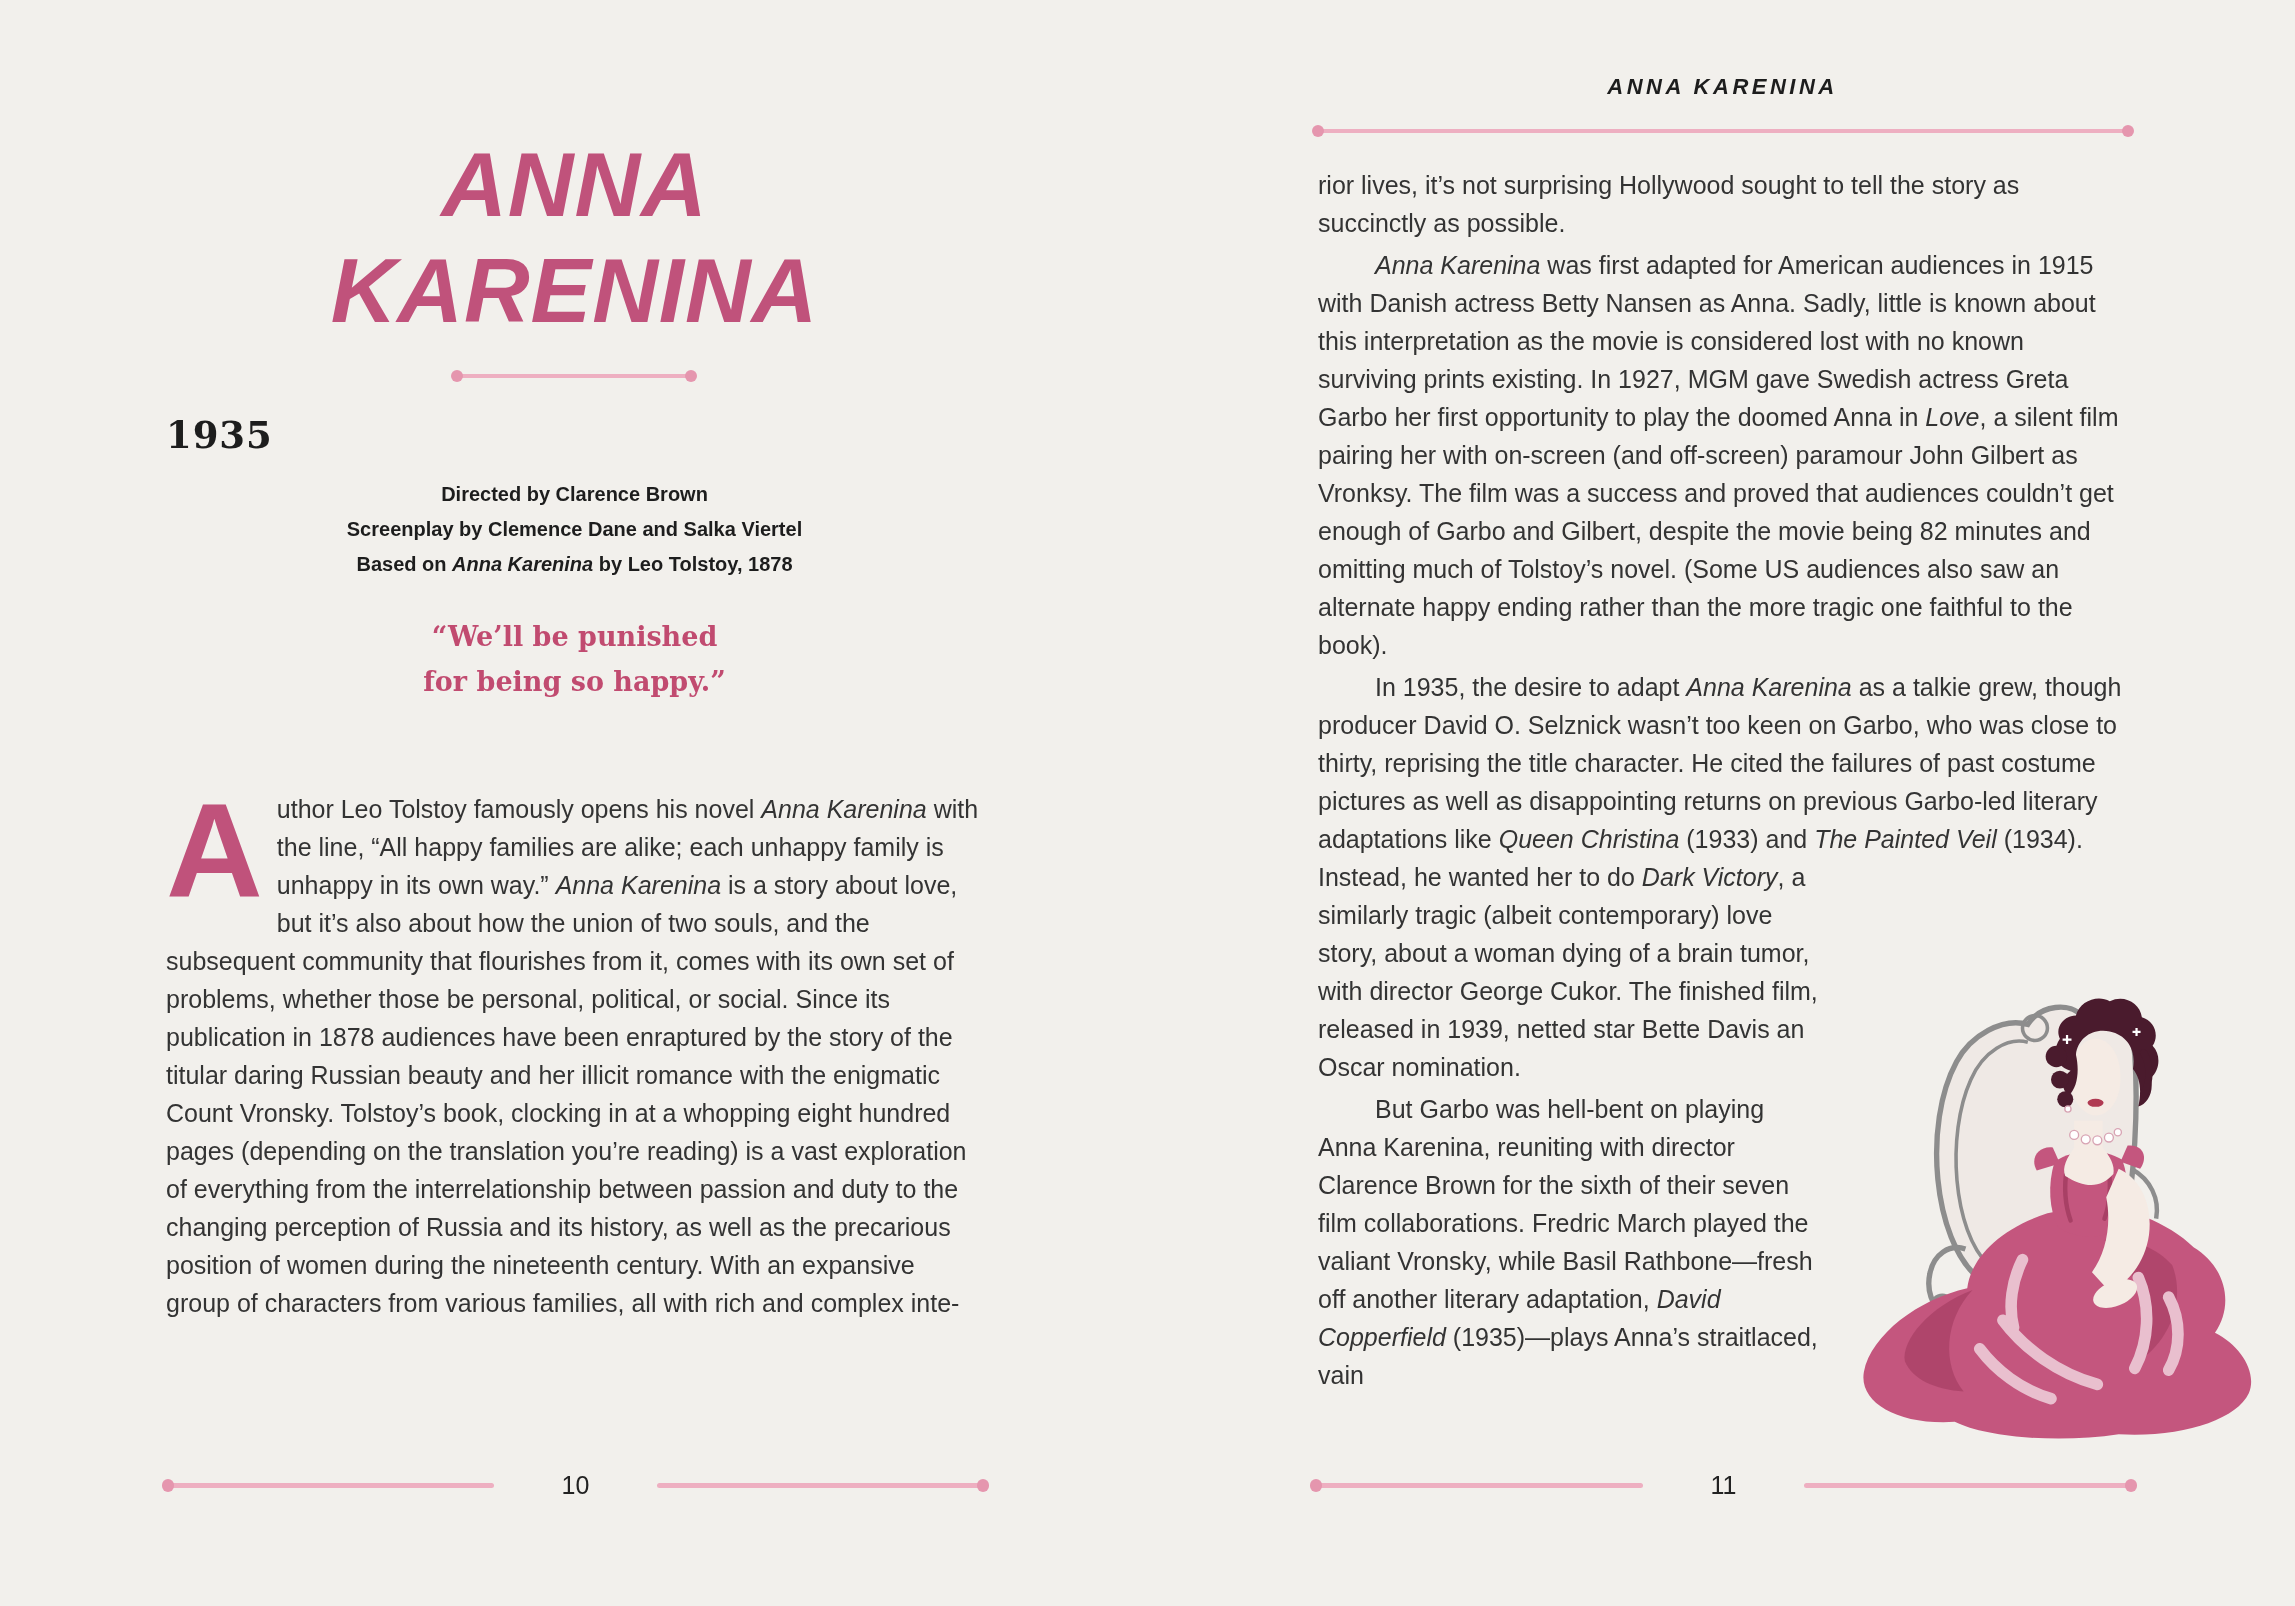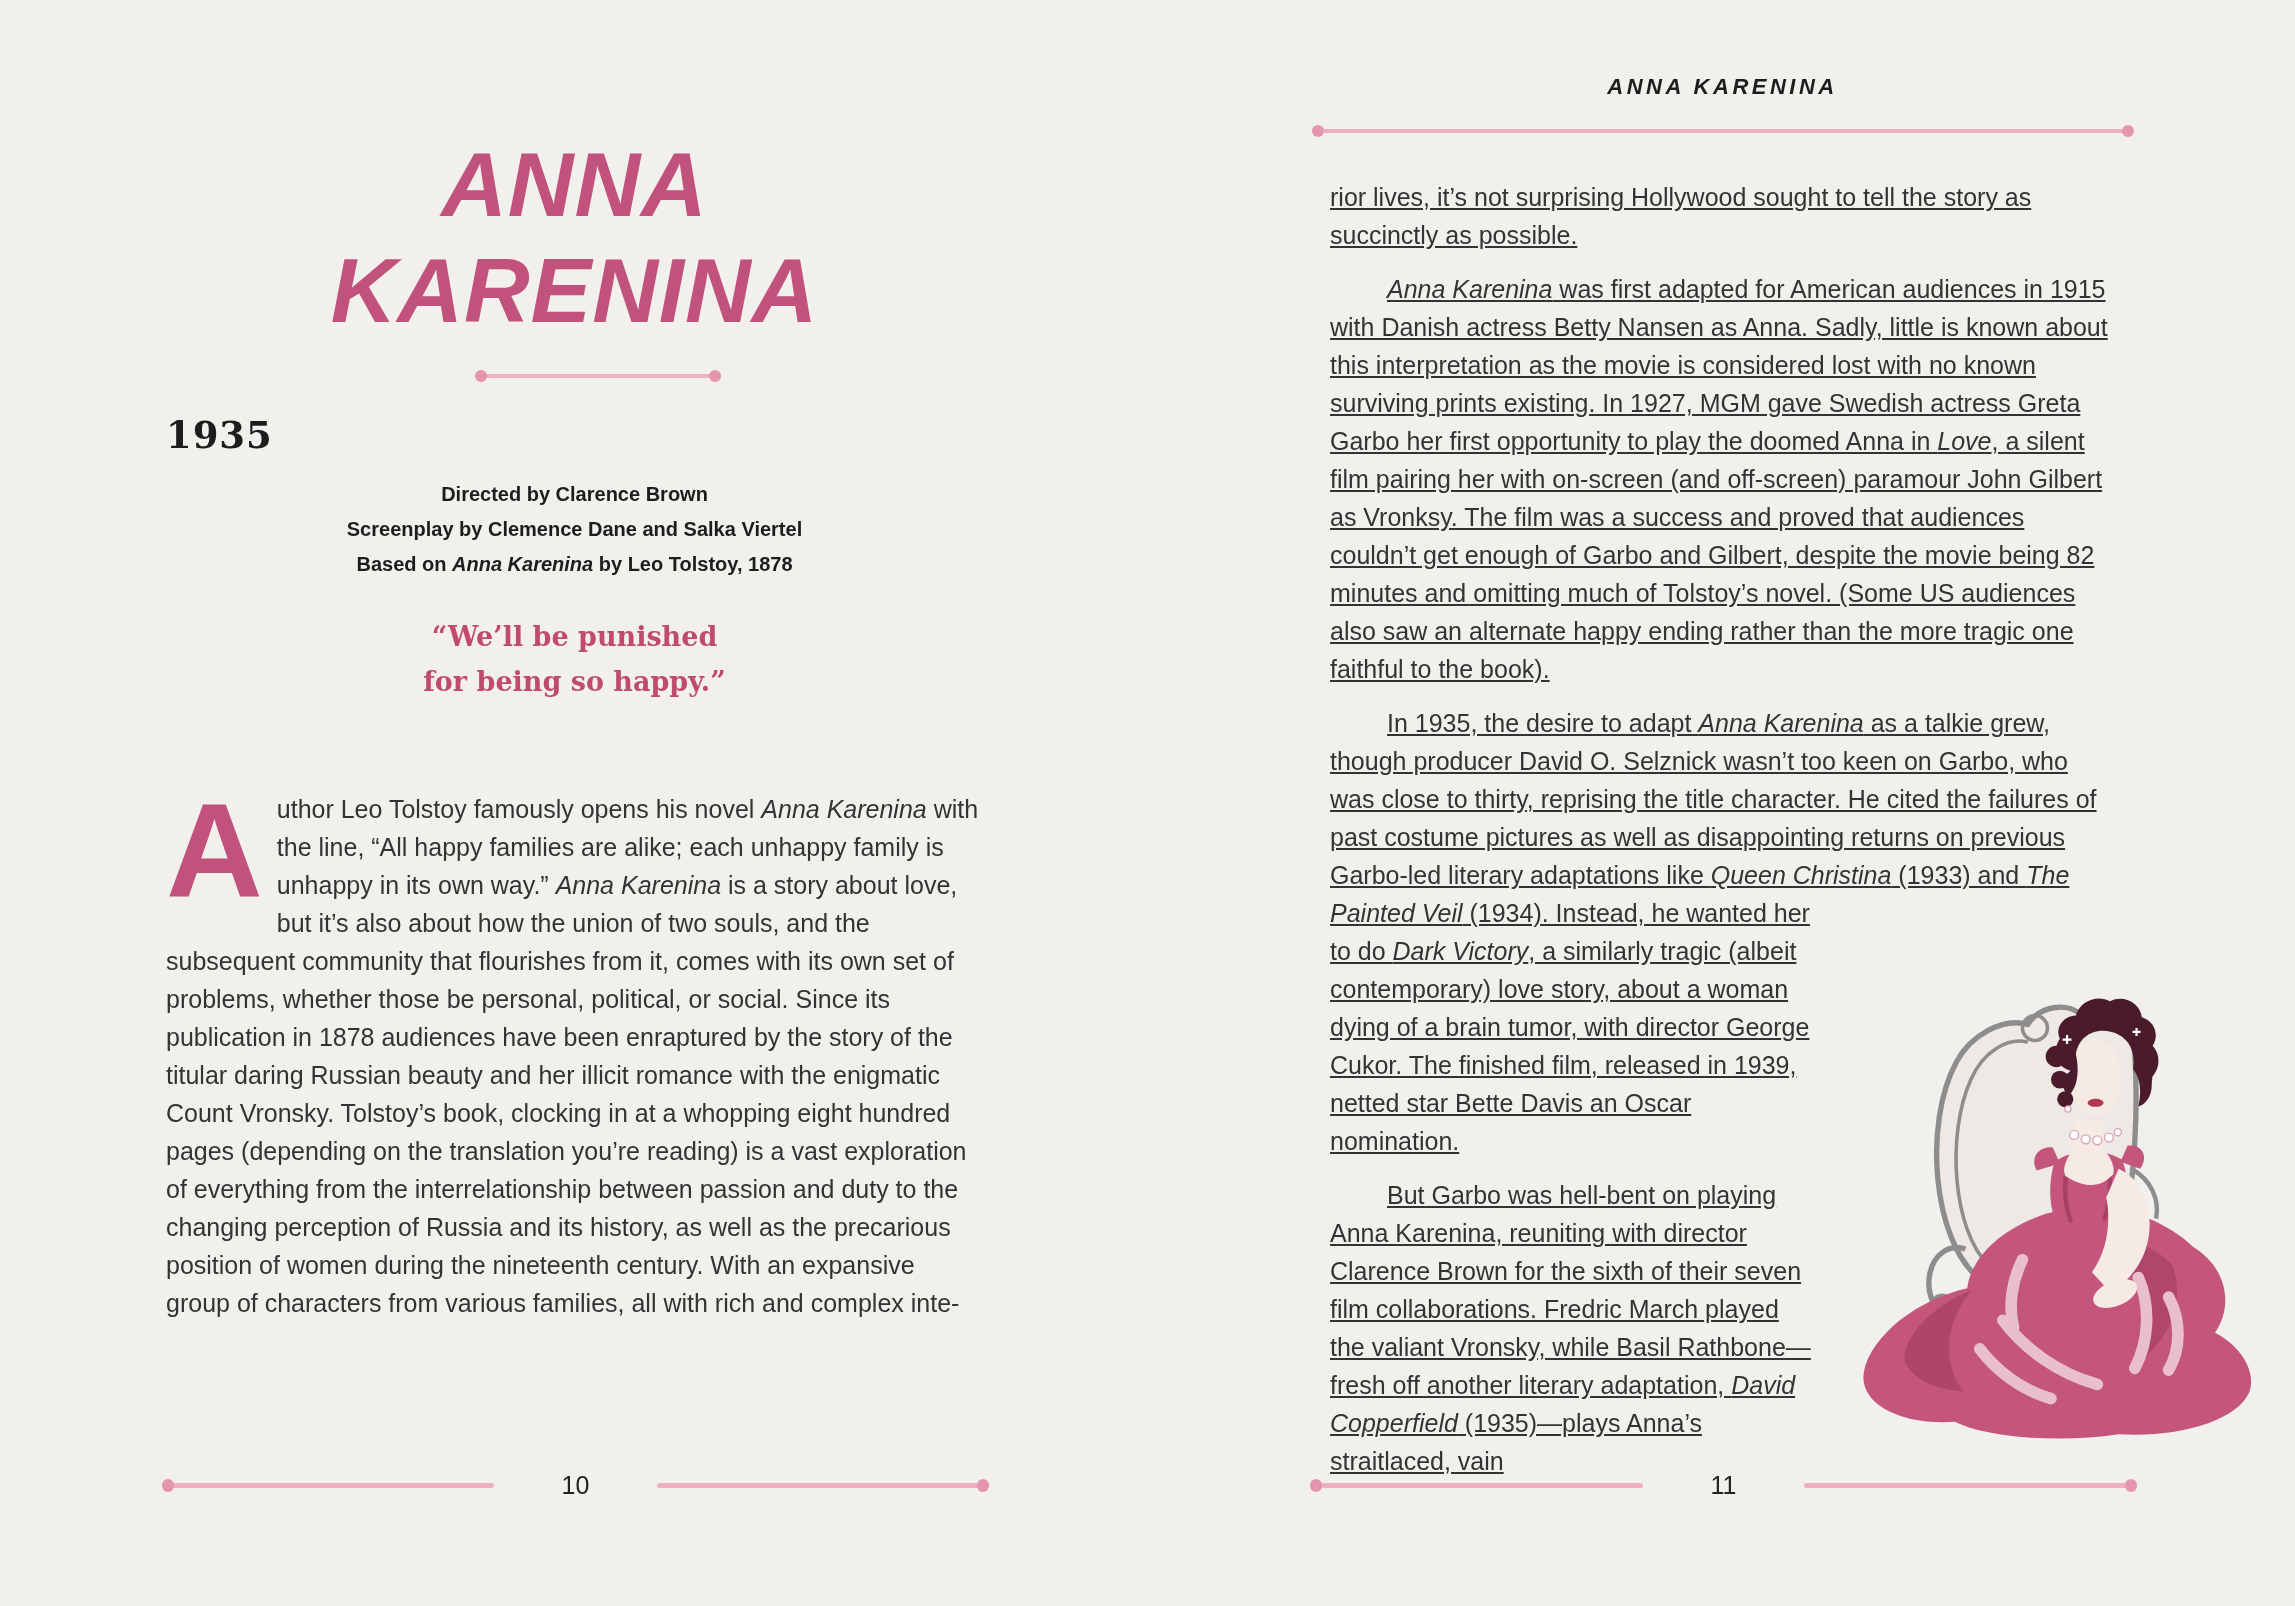--- a/index.html
+++ b/index.html
@@ -7,21 +7,21 @@
     --text:#333333; --heading-text:#1d1d1d; --background:#f2f0ec;
     --dress-pink:#c4567e; --dress-dark:#a84065; --dress-light:#e9bfce;
     --hair-maroon:#4a1b2d; --chair-grey:#8d8d8d; --skin:#f5ebe4;
   }
   html,body{margin:0;padding:0;}
   body{
     width:2295px;height:1607px;position:relative;background:var(--background);
     font-family:"Liberation Sans",sans-serif;color:var(--text);overflow:hidden;
   }
   .page{position:absolute;top:0;height:1607px;width:1148px;}
-  #page-left{left:0;padding-left:24px;} #page-right{left:1148px;}
+  #page-left{left:0;} #page-right{left:1148px;}
   .abs{position:absolute;}
 
   
   .title{
     left:166px;top:132px;width:817px;text-align:center;
     font-style:italic;font-weight:bold;font-size:91px;line-height:106px;
     color:var(--accent-pink);letter-spacing:0.9px;
   }
   .rule{height:4.4px;background:var(--rule-pink);border-radius:2.6px;position:relative;}
   .rule .dot{position:absolute;width:12.4px;height:12.4px;border-radius:50%;background:var(--dot-pink);top:-4px;}
@@ -50,21 +50,21 @@
   .footer .rule{flex:1;}
   .page-number{font-size:25px;color:#222;}
 
   
   .running-header{
     left:166px;top:74px;width:817px;text-align:center;
     font-style:italic;font-weight:bold;font-size:22px;letter-spacing:3.5px;color:var(--heading-text);
   }
   .header-rule{left:168px;top:129px;width:814px;}
   .body-right{left:166px;top:162px;width:819px;}
-  .body-right p{margin:16px;text-decoration:underline;}
+  .body-right p{margin:4px;}
   .indent{text-indent:57px;}
   .wrap-spacer{
     float:right;width:305px;height:803px;
     shape-outside:inset(221px 0 0 0);
   }
   .illustration{right:31px;top:946px;width:428px;height:499px;}
   em{font-style:italic;}
 </style>
 </head>
 <body>

